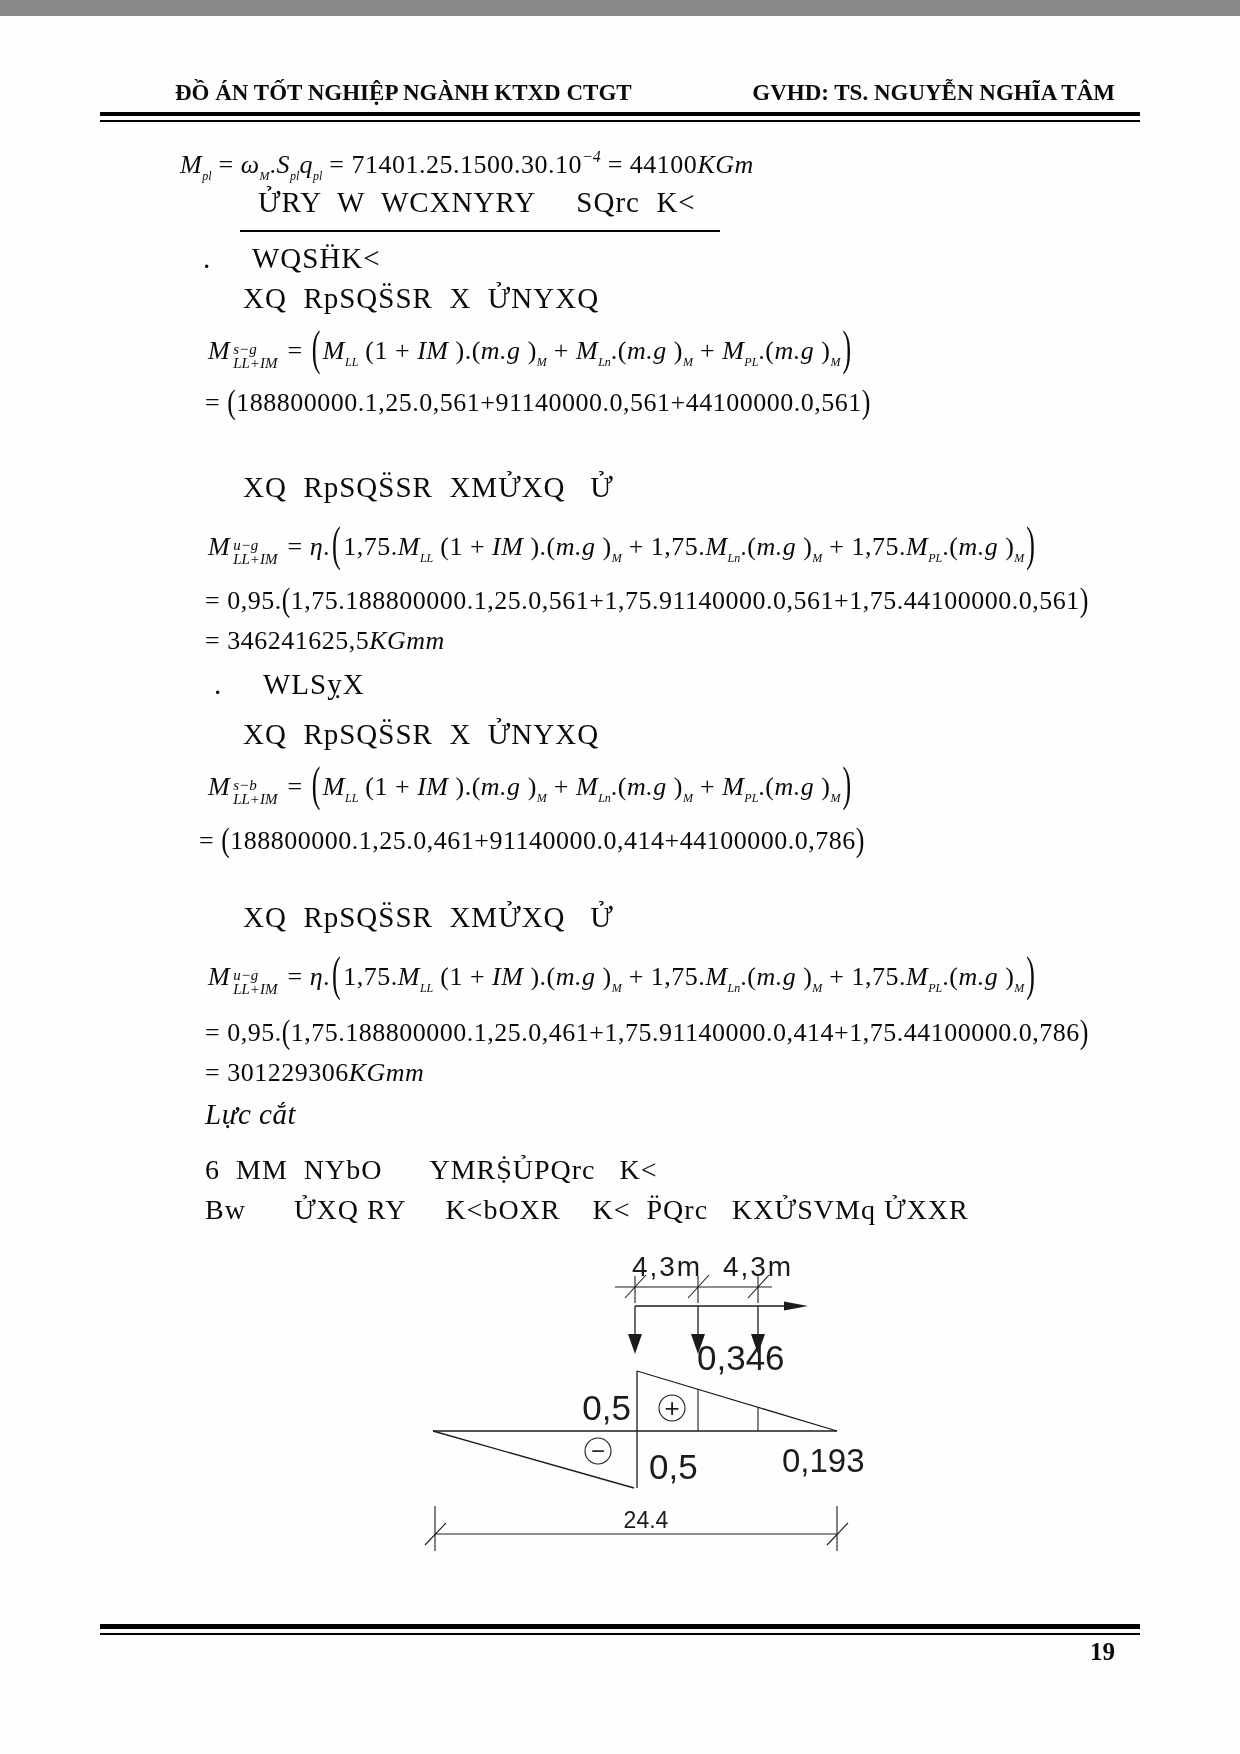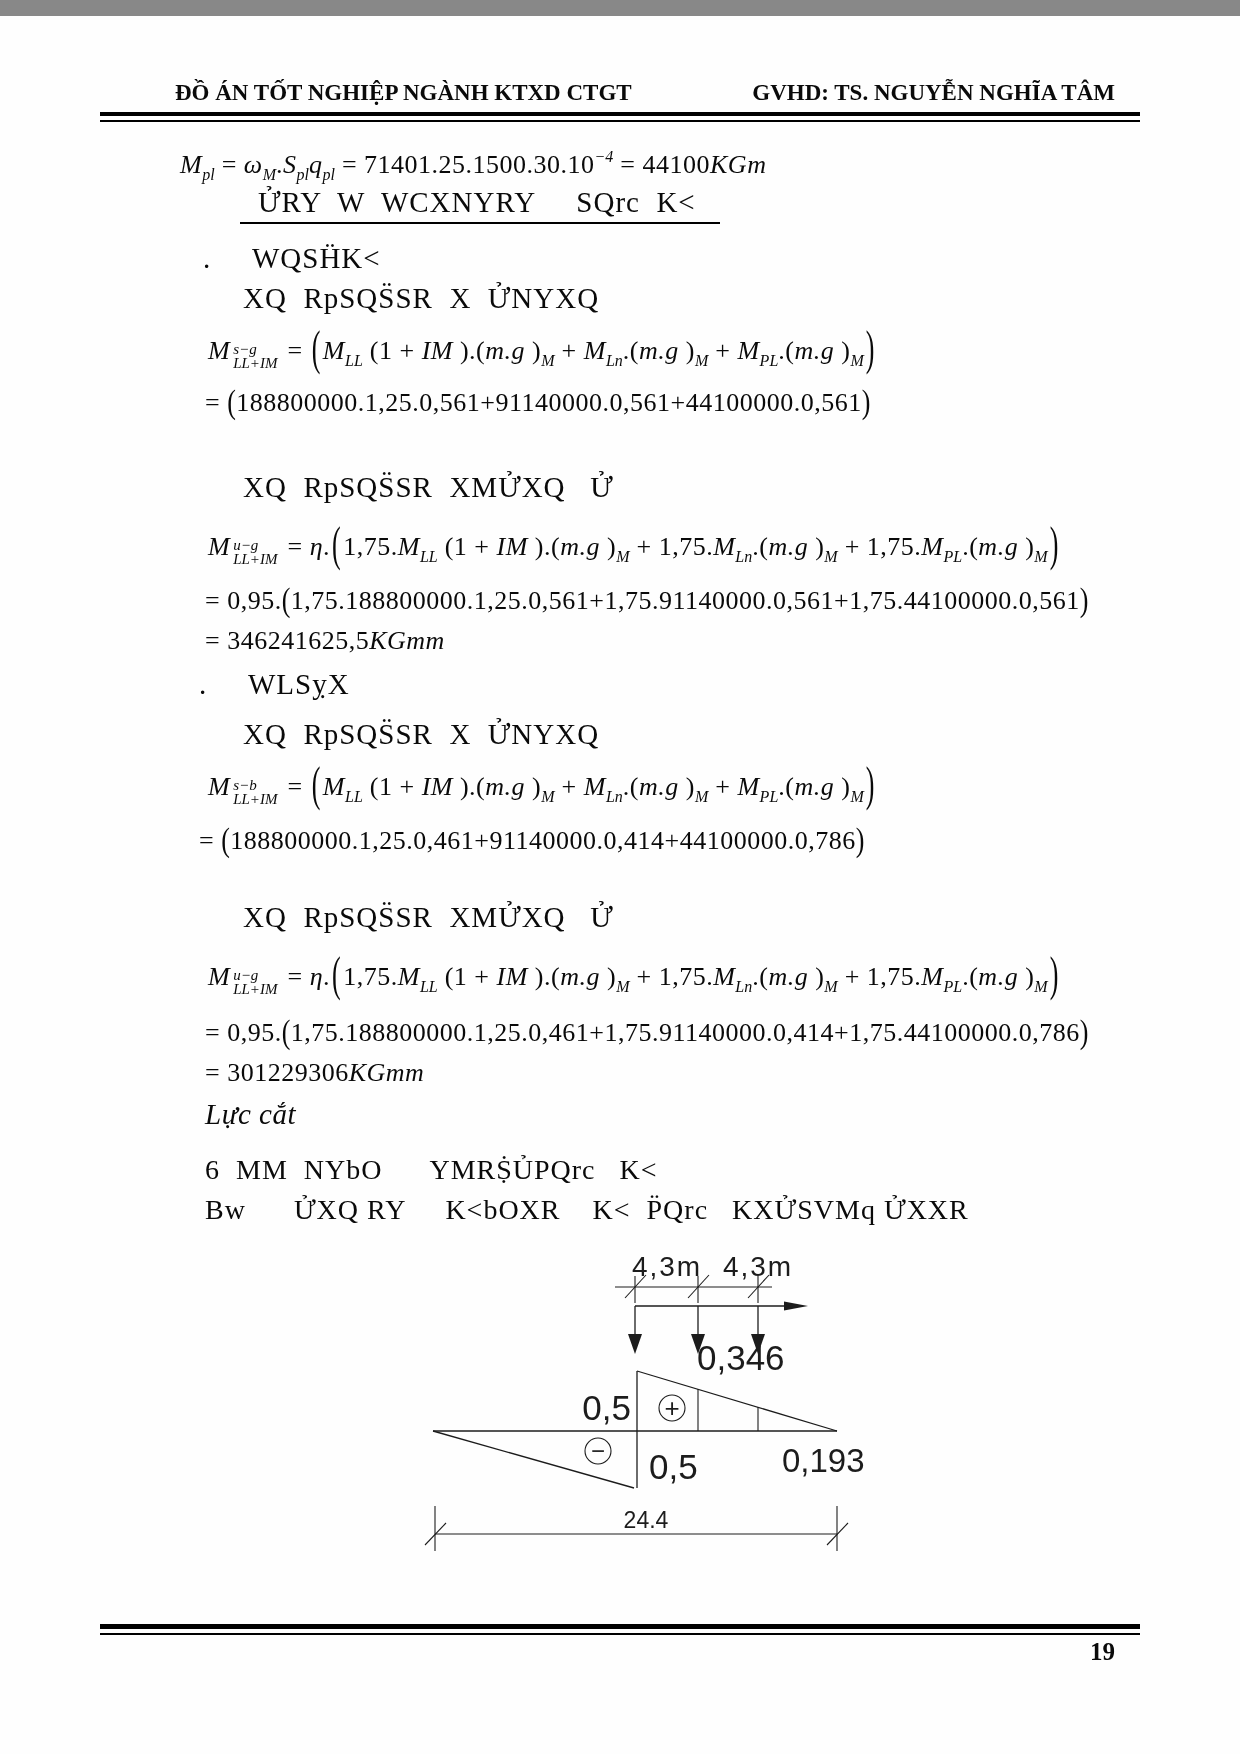--- a/index.html
+++ b/index.html
@@ -1,26 +1,26 @@
 <!DOCTYPE html>
 <html><head>
 <meta charset="utf-8">
 <style>
   html,body{margin:0;padding:0;background:#888;}
   .page{position:relative;width:1240px;height:1754px;background:#fefefe;margin:16px auto;overflow:hidden;color:#111;}
   .hdr-rule{position:absolute;left:100px;width:1040px;height:4px;border-top:4px solid #000;border-bottom:2px solid #000;}
   .hdr-text{position:absolute;font-family:"Liberation Serif",serif;font-weight:bold;font-size:23px;white-space:pre;color:#0a0a0a;}
   .gt{position:absolute;font-family:"Liberation Serif",serif;font-size:29px;white-space:pre;letter-spacing:1px;color:#0a0a0a;}
   .gt.small{font-size:28px;}
-  .gt.underlined{border-bottom:2px solid #000;padding:0 24px 3px 18px;}
+  .gt.underlined{border-bottom:2px solid #000;padding:0 24px 11px 18px;}
   .gt.it{font-style:italic;letter-spacing:0.5px;}
   .fm{position:absolute;font-family:"Liberation Serif",serif;font-size:26px;white-space:pre;letter-spacing:0.5px;color:#0a0a0a;line-height:46px;}
   .fm .t{font-style:normal;}
   .fm .i{font-style:italic;}
-  .fm .b{font-style:italic;font-size:16px;vertical-align:-7px;letter-spacing:0;}
+  .fm .b{font-style:italic;font-size:12px;vertical-align:-7px;letter-spacing:0;}
   .fm .p{font-style:italic;font-size:16px;vertical-align:11px;letter-spacing:0;}
   .fm .ss{display:inline-block;font-style:italic;font-size:15px;line-height:14px;vertical-align:-9px;letter-spacing:0;padding:0 3px;}
   .fm .ss span{display:block;}
   .fm .LP,.fm .RP{display:inline-block;transform:scaleY(1.85);transform-origin:center 55%;font-style:normal;padding:0 2px;}
   .fm .P{display:inline-block;transform:scaleY(1.3);transform-origin:center 55%;font-style:normal;}
   .diagram{position:absolute;left:420px;top:1230px;}
   .diagram text{font-family:"Liberation Sans",sans-serif;fill:#1c1c1c;}
   .diagram .ln{stroke:#1c1c1c;stroke-width:1.3;fill:none;}
   .diagram .thin{stroke:#1c1c1c;stroke-width:1.1;fill:none;}
   .diagram .solid{fill:#1c1c1c;stroke:none;}
@@ -44,21 +44,21 @@
 
   <div class="fm" style="left:208px;top:312px;"><span class="i">M</span><span class="ss"><span>s−g</span><span>LL+IM</span></span><span class="t"> = </span><span class="LP">(</span><span class="i">M</span><span class="b">LL</span><span class="t"> (</span><span class="t">1 + </span><span class="i">IM</span><span class="t"> ).(</span><span class="i">m.g</span><span class="t"> )</span><span class="b">M</span><span class="t"> + </span><span class="i">M</span><span class="b">Ln</span><span class="t">.(</span><span class="i">m.g</span><span class="t"> )</span><span class="b">M</span><span class="t"> + </span><span class="i">M</span><span class="b">PL</span><span class="t">.(</span><span class="i">m.g</span><span class="t"> )</span><span class="b">M</span><span class="RP">)</span></div>
   <div class="fm" style="left:205px;top:364px;text-align:right;"><span class="t">= </span><span class="P">(</span><span class="t">188800000.1,25.0,561+91140000.0,561+44100000.0,561</span><span class="P">)</span></div>
 
   <div class="gt" style="left:243px;top:455px;">XQ  RpSQS̈SR  XMỬXQ   Ử</div>
 
   <div class="fm" style="left:208px;top:508px;"><span class="i">M</span><span class="ss"><span>u−g</span><span>LL+IM</span></span><span class="t"> = </span><span class="i">η</span><span class="t">.</span><span class="LP">(</span><span class="t">1,75.</span><span class="i">M</span><span class="b">LL</span><span class="t"> (</span><span class="t">1 + </span><span class="i">IM</span><span class="t"> ).(</span><span class="i">m.g</span><span class="t"> )</span><span class="b">M</span><span class="t"> + 1,75.</span><span class="i">M</span><span class="b">Ln</span><span class="t">.(</span><span class="i">m.g</span><span class="t"> )</span><span class="b">M</span><span class="t"> + 1,75.</span><span class="i">M</span><span class="b">PL</span><span class="t">.(</span><span class="i">m.g</span><span class="t"> )</span><span class="b">M</span><span class="RP">)</span></div>
   <div class="fm" style="left:205px;top:562px;"><span class="t">= 0,95.</span><span class="P">(</span><span class="t">1,75.188800000.1,25.0,561+1,75.91140000.0,561+1,75.44100000.0,561</span><span class="P">)</span></div>
   <div class="fm" style="left:205px;top:602px;"><span class="t">= 346241625,5</span><span class="i">KGmm</span></div>
 
-  <div class="gt" style="left:199px;top:652px;">.     WLSỵX</div>
+  <div class="gt" style="left:214px;top:652px;">.     WLSỵX</div>
   <div class="gt" style="left:243px;top:702px;">XQ  RpSQS̈SR  X  ỬNYXQ</div>
 
   <div class="fm" style="left:208px;top:748px;"><span class="i">M</span><span class="ss"><span>s−b</span><span>LL+IM</span></span><span class="t"> = </span><span class="LP">(</span><span class="i">M</span><span class="b">LL</span><span class="t"> (</span><span class="t">1 + </span><span class="i">IM</span><span class="t"> ).(</span><span class="i">m.g</span><span class="t"> )</span><span class="b">M</span><span class="t"> + </span><span class="i">M</span><span class="b">Ln</span><span class="t">.(</span><span class="i">m.g</span><span class="t"> )</span><span class="b">M</span><span class="t"> + </span><span class="i">M</span><span class="b">PL</span><span class="t">.(</span><span class="i">m.g</span><span class="t"> )</span><span class="b">M</span><span class="RP">)</span></div>
   <div class="fm" style="left:199px;top:802px;"><span class="t">= </span><span class="P">(</span><span class="t">188800000.1,25.0,461+91140000.0,414+44100000.0,786</span><span class="P">)</span></div>
 
   <div class="gt" style="left:243px;top:885px;">XQ  RpSQS̈SR  XMỬXQ   Ử</div>
 
   <div class="fm" style="left:208px;top:938px;"><span class="i">M</span><span class="ss"><span>u−g</span><span>LL+IM</span></span><span class="t"> = </span><span class="i">η</span><span class="t">.</span><span class="LP">(</span><span class="t">1,75.</span><span class="i">M</span><span class="b">LL</span><span class="t"> (</span><span class="t">1 + </span><span class="i">IM</span><span class="t"> ).(</span><span class="i">m.g</span><span class="t"> )</span><span class="b">M</span><span class="t"> + 1,75.</span><span class="i">M</span><span class="b">Ln</span><span class="t">.(</span><span class="i">m.g</span><span class="t"> )</span><span class="b">M</span><span class="t"> + 1,75.</span><span class="i">M</span><span class="b">PL</span><span class="t">.(</span><span class="i">m.g</span><span class="t"> )</span><span class="b">M</span><span class="RP">)</span></div>
   <div class="fm" style="left:205px;top:994px;"><span class="t">= 0,95.</span><span class="P">(</span><span class="t">1,75.188800000.1,25.0,461+1,75.91140000.0,414+1,75.44100000.0,786</span><span class="P">)</span></div>
   <div class="fm" style="left:205px;top:1034px;"><span class="t">= 301229306</span><span class="i">KGmm</span></div>

